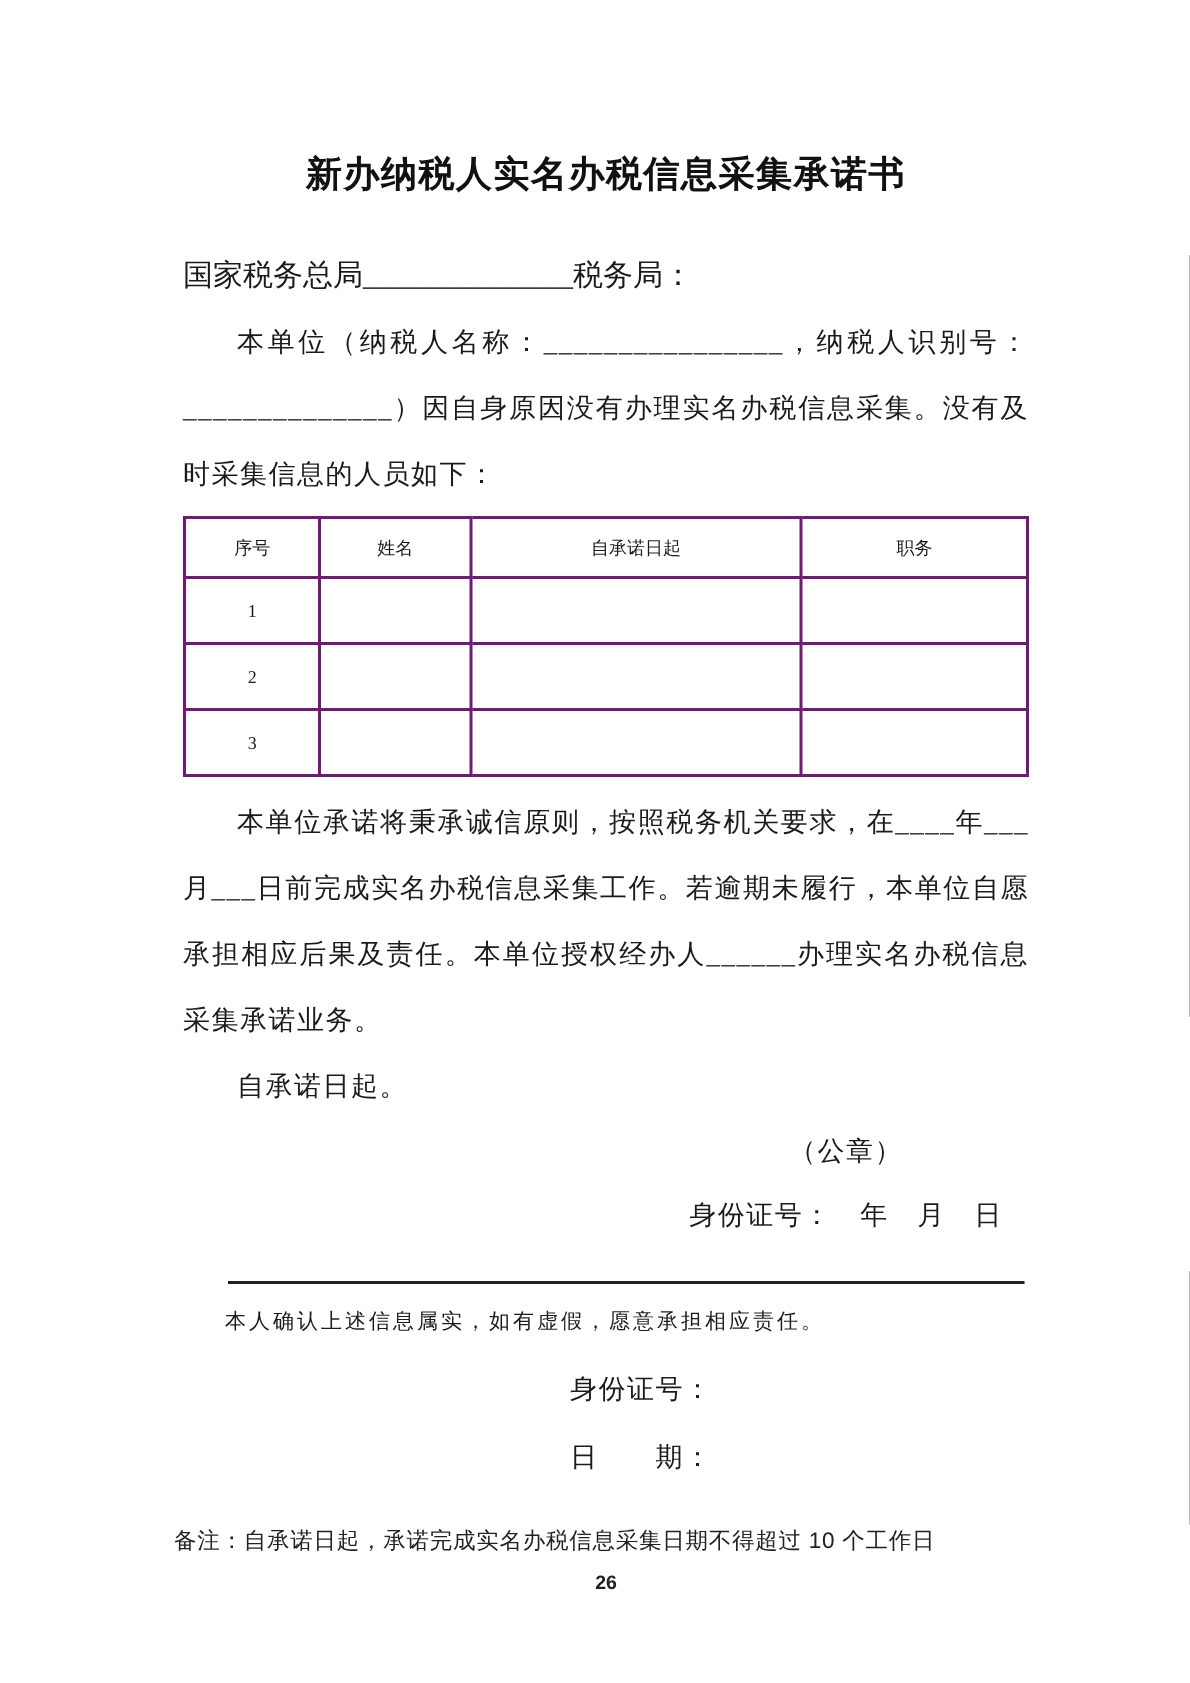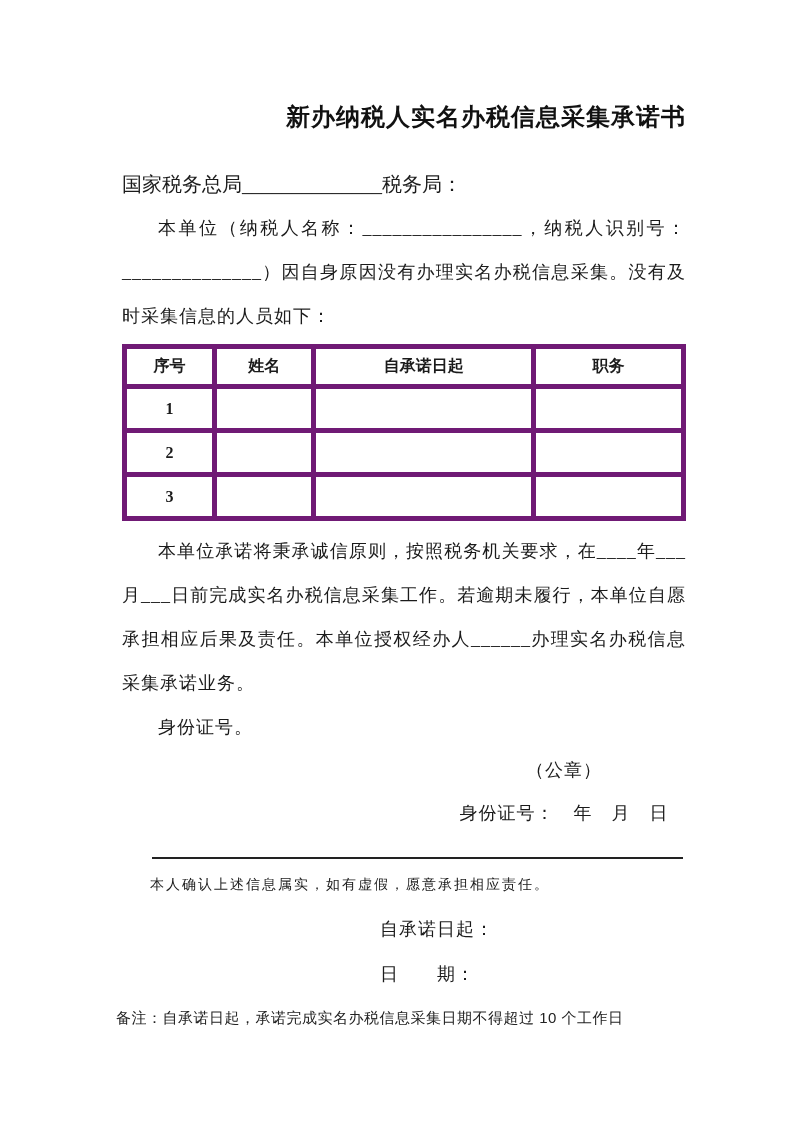--- a/index.html
+++ b/index.html
@@ -12,21 +12,21 @@
     font-family: "Liberation Serif", serif;
     color: #1b1b1b;
     overflow: hidden;
     position: relative;
   }
   .content {
     padding: 0 107px 0 122px; 
   }
   .doc-title {
     padding-top: 100px;
-    text-align: right;
+    text-align: center;
     font-family: "Liberation Sans", sans-serif;
     font-weight: 700;
     font-size: 24px;
     line-height: 34px;
     letter-spacing: 1px;
     color: #111;
   }
   .salutation {
     margin-top: 28px;
     font-size: 20px;
@@ -40,25 +40,25 @@
     text-indent: 2em;
     letter-spacing: 1px;
   }
   table.personnel {
     width: 100%;
     border-collapse: collapse;
     margin-top: 6px;
     table-layout: fixed;
   }
   table.personnel th, table.personnel td {
-    border: 5px solid #701a75;
+    border: 2px solid #701a75;
     text-align: center;
     vertical-align: middle;
-    font-size: 16px;
-    font-weight: 700;
+    font-size: 12px;
+    font-weight: 400;
     color: #1b1b1b;
   }
   table.personnel th { height: 40px; }
   table.personnel td { height: 44px; }
   .col-no { width: 16.1%; }
   .col-name { width: 17.8%; }
   .col-id { width: 39.3%; }
   .col-pos { width: 26.8%; }
   .para2 { margin-top: 8px; }
   .pledge {
@@ -93,21 +93,21 @@
   .field-row {
     display: flex;
     padding-left: 258px;
     font-size: 18px;
     line-height: 45px;
     letter-spacing: 1px;
     white-space: nowrap;
   }
   .field-row .label-left { width: 137px; flex: 0 0 137px; }
   .note {
-    margin-top: 12px;
+    margin-top: 24px;
     margin-left: -6px;
     font-family: "Liberation Sans", sans-serif;
     font-size: 15px;
     letter-spacing: 0.5px;
     color: #222;
     white-space: nowrap;
   }
   .page-number {
     margin-top: 10px;
     text-align: center;
@@ -161,35 +161,36 @@
           <td>3</td>
           <td></td>
           <td></td>
           <td></td>
         </tr>
       </tbody>
     </table>
 
     <div class="para para2">本单位承诺将秉承诚信原则，按照税务机关要求，在____年___月___日前完成实名办税信息采集工作。若逾期未履行，本单位自愿承担相应后果及责任。本单位授权经办人______办理实名办税信息采集承诺业务。</div>
 
-    <div class="pledge">身份证号。</div>
+    <div class="pledge">自承诺日起。</div>
 
     <div class="seal-line">（公章）</div>
 
     <div class="date-line">身份证号：　年　月　日</div>
 
     <hr class="divider">
 
     <div class="confirm">本人确认上述信息属实，如有虚假，愿意承担相应责任。</div>
 
     <div class="field-row">
-      <span>自承诺日起：</span>
+      <span>身份证号：</span>
     </div>
 
     <div class="field-row">
       <span>日　　期：</span>
     </div>
 
     <div class="note">备注：自承诺日起，承诺完成实名办税信息采集日期不得超过 10 个工作日</div>
 
+    <div class="page-number">26</div>
 
   </div>
 </div>
 
 </body></html>

